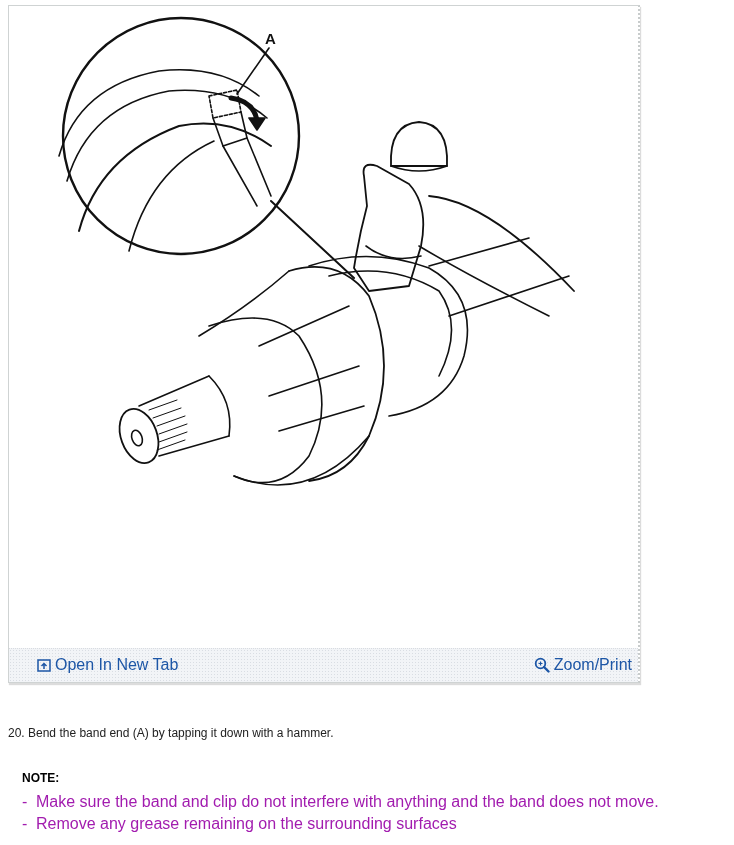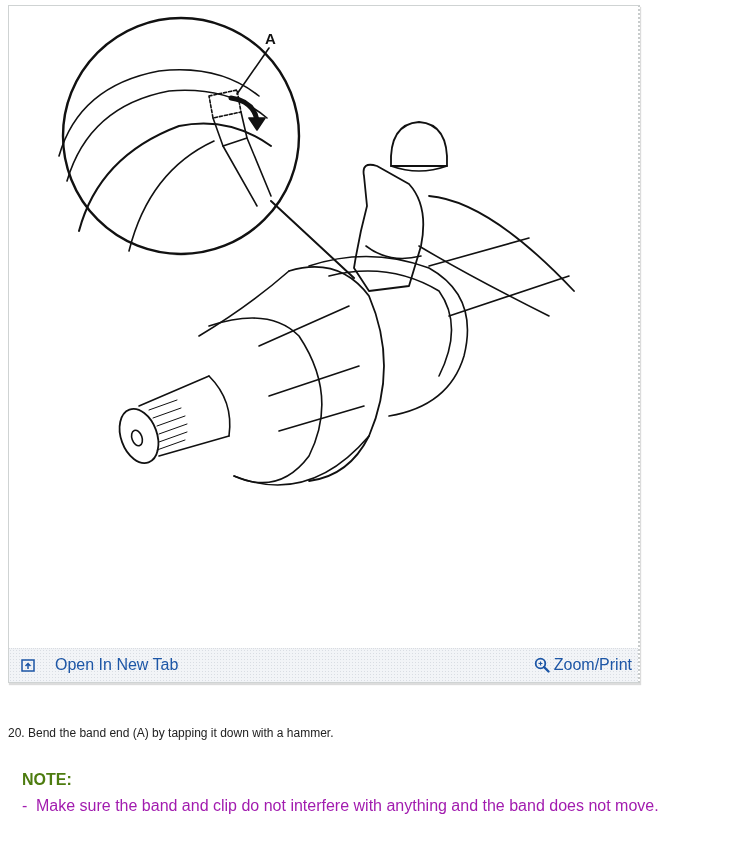--- a/index.html
+++ b/index.html
@@ -16,26 +16,26 @@
       position: absolute; left: 0; right: 0; bottom: 0; height: 33px;
       background-color: #f2f4f7;
       background-image: radial-gradient(#d9dde3 0.6px, transparent 0.7px);
       background-size: 3px 3px;
       border-top: 1px dotted #d8dbe0;
     }
     .footer-link {
       position: absolute; top: 7px; display: flex; align-items: center;
       color: #1d56a6; font-size: 16px; text-decoration: none; cursor: pointer;
     }
-    .footer-link.left { left: 12px; gap: 16px; }
+    .footer-link.left { left: 28px; }
     .footer-link.right { right: 6px; justify-content: center; }
     .footer-link svg { margin-right: 4px; }
     .step-text { position: absolute; left: 8px; top: 726px; font-size: 12px; color: #222; }
     .note { position: absolute; left: 22px; top: 771px; }
-    .note-title { font-weight: bold; font-size: 16px; margin: 0 0 6px 0; color: #4d7c0f; }
+    .note-title { font-weight: bold; font-size: 12px; margin: 0 0 6px 0; color: #000000; }
     .note-item { font-size: 16px; line-height: 22px; color: #a21caf; white-space: nowrap; }
     .note-item .dash { display: inline-block; width: 14px; }
   </style>
 </head>
 <body>
 
 <div class="figure-frame">
   <svg class="illustration" viewBox="0 0 630 645" xmlns="http://www.w3.org/2000/svg" fill="none" stroke="#111" stroke-width="1.6" stroke-linecap="round" stroke-linejoin="round">
 
     <circle cx="172" cy="130" r="118" stroke-width="2.4"></circle>
@@ -107,13 +107,16 @@
   </div>
 </div>
 
 <div class="step-text">20. Bend the band end (A) by tapping it down with a hammer.</div>
 
 <div class="note">
   <div class="note-title">NOTE:</div>
   <div class="note-item">
     <span class="dash">-</span><span>Make sure the band and clip do not interfere with anything and the band does not move.</span>
   </div>
+  <div class="note-item">
+    <span class="dash">-</span><span>Remove any grease remaining on the surrounding surfaces</span>
+  </div>
 </div>
 
 </body></html>

